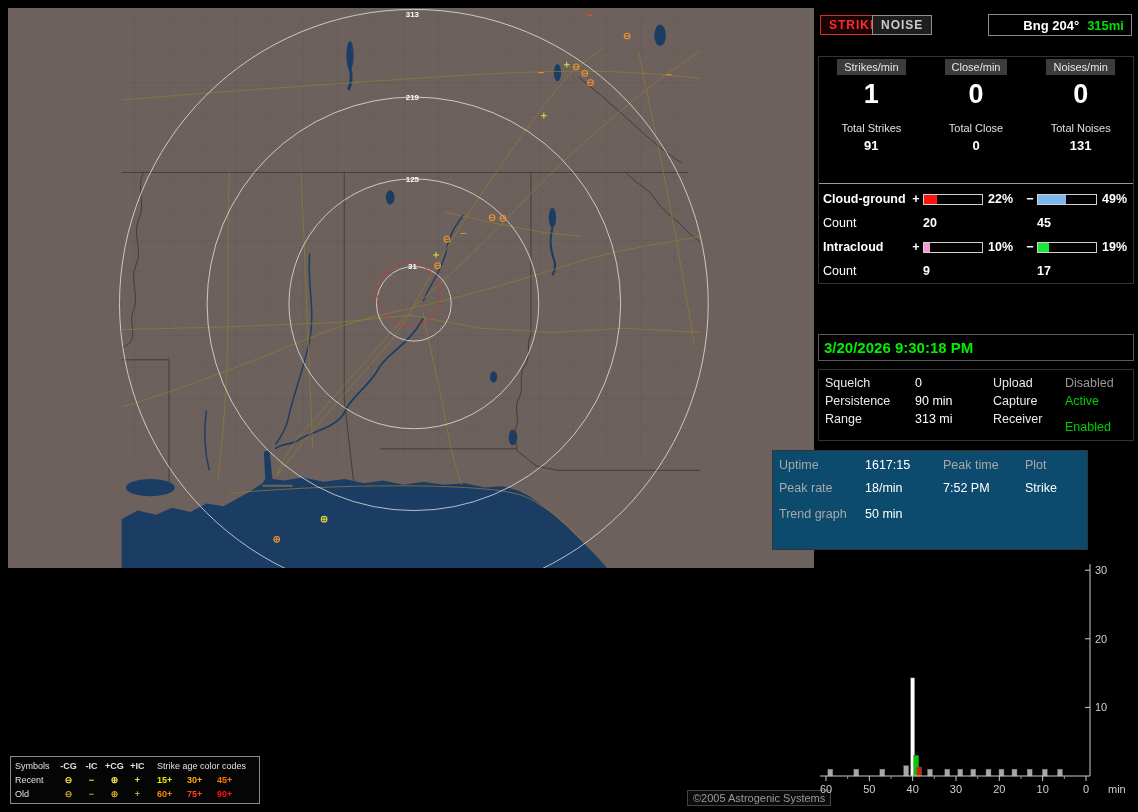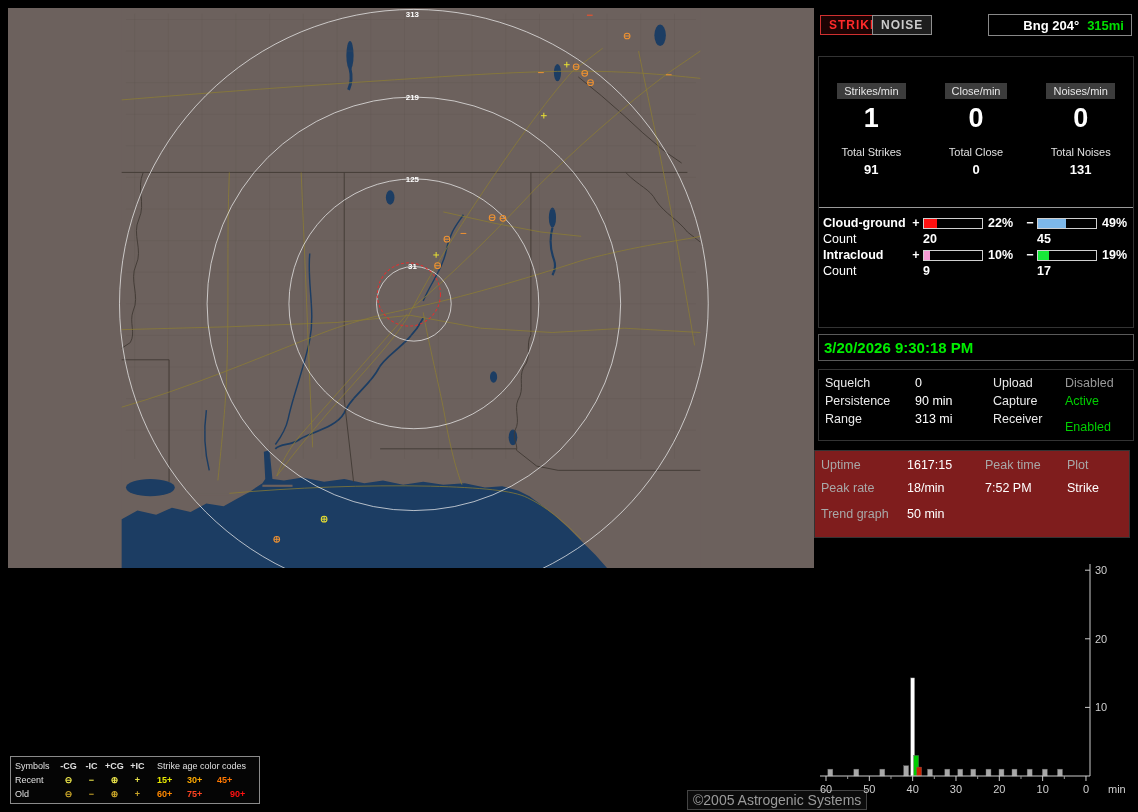--- a/index.html
+++ b/index.html
@@ -13,67 +13,67 @@
 
   
   #legend{position:absolute;left:10px;top:756px;width:250px;height:48px;background:#050505;
     border:1px solid #8a8a8a;font-size:9px;color:#e0e0e0;padding:2px 4px;line-height:14px;z-index:5}
   .lg-row{display:flex;align-items:center;height:14px;white-space:nowrap}
   .lg-c1{width:42px}
   .lg-sym{width:23px;text-align:center;font-weight:bold}
   .lg-age-head{flex:1;padding-left:8px}
   .lg-age{width:30px;text-align:left;font-weight:bold;padding-left:8px}
 
-  #copyright{position:absolute;left:687px;top:790px;font-size:14px;color:#9a9a9a;
+  #copyright{position:absolute;left:687px;top:790px;font-size:11px;color:#9a9a9a;
     background:#0c0c0c;border:1px solid #444;padding:1px 5px}
 
   
   #btn-strike{position:absolute;left:820px;top:15px;border:1px solid #d03030;color:#ff2a2a;
     background:#1c0303;font-weight:bold;font-size:12px;padding:2px 8px;letter-spacing:1px;cursor:pointer}
   #btn-noise{position:absolute;left:872px;top:15px;border:1px solid #909090;color:#cccccc;
     background:#1e1e1e;font-weight:bold;font-size:12px;padding:2px 8px;letter-spacing:1px;cursor:pointer}
   #bng-box{position:absolute;left:988px;top:14px;width:144px;height:22px;border:1px solid #888;background:#000;
     display:flex;align-items:center;justify-content:flex-end;gap:8px;padding:0 7px;font-size:13px;font-weight:bold}
   #bng-label{color:#fff}
   #bng-range{color:#00e000}
 
   
-  #stats-box{position:absolute;left:818px;top:56px;width:316px;height:272px;border:1px solid #333;
-    background:#000;padding-top:24px}
+  #stats-box{position:absolute;left:818px;top:56px;width:316px;height:228px;border:1px solid #333;
+    background:#000;padding-top:0}
   #stats-row{display:flex}
   .stat-col{flex:1;text-align:center}
   .stat-chip{display:inline-block;background:#3c3c3c;color:#e6e6e6;font-size:11px;padding:2px 7px}
   .stat-rate{font-size:27px;font-weight:bold;color:#fff;margin-top:4px}
   .stat-total-label{font-size:11px;color:#e0e0e0;margin-top:12px}
   .stat-total{font-size:13px;font-weight:bold;color:#fff;margin-top:4px}
 
   #distribution{margin-top:30px;border-top:1px solid #9a9a9a}
   .dist-title{color:#b0b0b0;font-size:12px;padding:4px 4px 5px;border-bottom:1px solid #9a9a9a}
   .dist-grid{display:grid;grid-template-columns:86px 14px 60px 40px 14px 60px 34px;
-    align-items:center;padding:8px 4px 0;font-size:12.5px;row-gap:2px}
+    align-items:center;padding:8px 4px 0;font-size:12.5px;row-gap:10px}
   .d-name{font-weight:bold;color:#fff}
   .d-sign{color:#fff;font-weight:bold;text-align:center}
   .d-bar{height:11px;border:1px solid #d0d0d0;background:#000;position:relative;overflow:hidden}
   .bar-fill{position:absolute;left:0;top:0;bottom:0;display:block}
   .d-pct{color:#fff;font-weight:bold;padding-left:5px}
   .d-count-label{color:#fff}
   .d-count{color:#fff;font-weight:bold}
 
   
   #datetime-box{position:absolute;left:818px;top:334px;width:316px;height:27px;border:1px solid #5a5a5a;
     background:#000;color:#00ee00;font-size:15px;font-weight:bold;line-height:25px;padding-left:5px}
 
   #settings-box{position:absolute;left:818px;top:369px;width:316px;height:72px;border:1px solid #333;
     background:#000;display:grid;grid-template-columns:90px 78px 72px 58px;
     align-content:space-around;padding:4px 6px;font-size:12.5px}
   .set-label{color:#eaeaea}
   .set-value{color:#fff}
 
-  #status-box{position:absolute;left:814px;top:450px;width:316px;height:88px;border:1px solid #333;
-    background:#7f1d1d;padding:7px 6px;font-size:12.5px}
+  #status-box{position:absolute;left:772px;top:450px;width:316px;height:100px;border:1px solid #333;
+    background:#0c4a6e;padding:7px 6px;font-size:12.5px}
   .status-grid{display:grid;grid-template-columns:86px 78px 82px 56px;row-gap:9px}
   .trend-row{display:grid;grid-template-columns:86px 78px 82px 56px;margin-top:12px}
   .stat-label{color:#a8a8a8}
   .stat-value{color:#fff}
 
   
   #trend-svg{position:absolute;left:818px;top:538px;width:318px;height:268px}
 </style>
 </head>
 <body>
@@ -267,21 +267,21 @@
     <span class="lg-age" style="color: rgb(255, 119, 0);">45+</span>
   </div>
   <div class="lg-row">
     <span class="lg-c1">Old</span>
     <span class="lg-sym sym-old" style="color: rgb(200, 164, 40);">⊖</span>
     <span class="lg-sym sym-old" style="color: rgb(200, 164, 40);">−</span>
     <span class="lg-sym sym-old" style="color: rgb(200, 164, 40);">⊕</span>
     <span class="lg-sym sym-old" style="color: rgb(200, 164, 40);">+</span>
     <span class="lg-age" style="color: rgb(255, 136, 0);">60+</span>
     <span class="lg-age" style="color: rgb(255, 68, 34);">75+</span>
-    <span class="lg-age" style="color: rgb(255, 17, 17); margin-left: 13px;">90+</span>
+    <span class="lg-age" style="color: rgb(255, 17, 17);">90+</span>
   </div>
 </div>
 
 <div id="copyright">©2005 Astrogenic Systems</div>
 
 <div id="btn-strike">STRIKE</div>
 <div id="btn-noise">NOISE</div>
 <div id="bng-box">
   <span id="bng-label">Bng 204°</span>
   <span id="bng-range">315mi</span>

